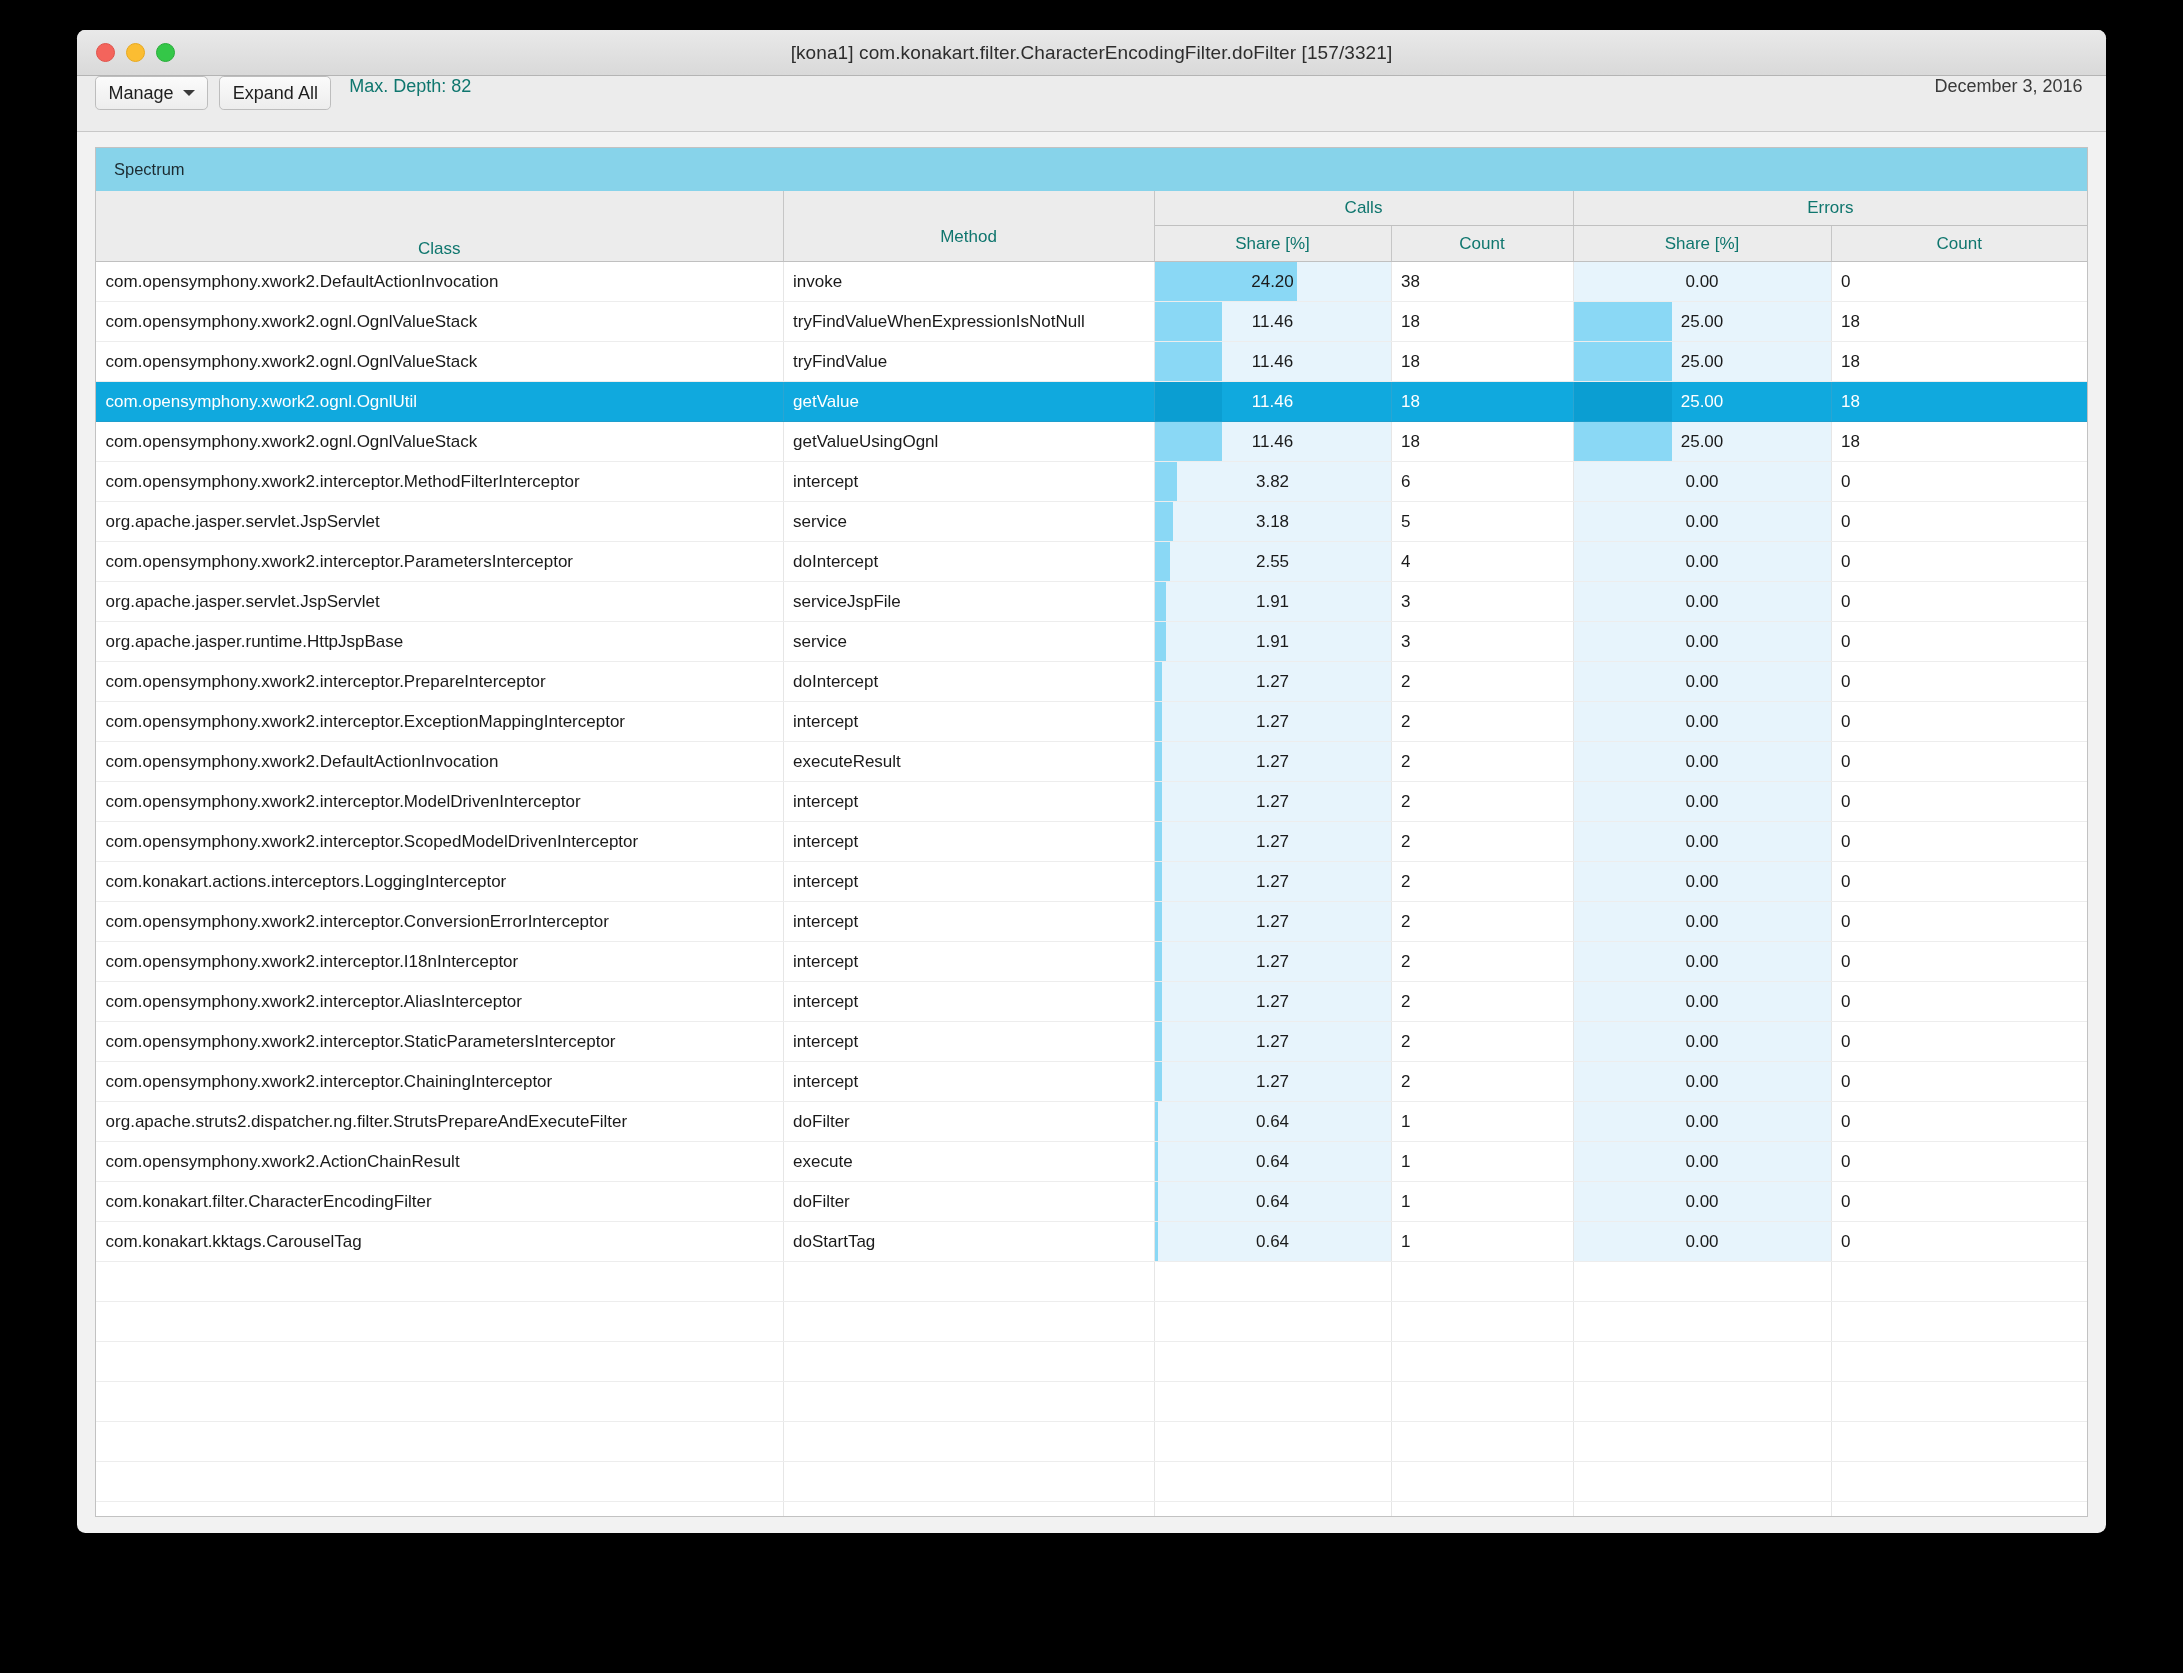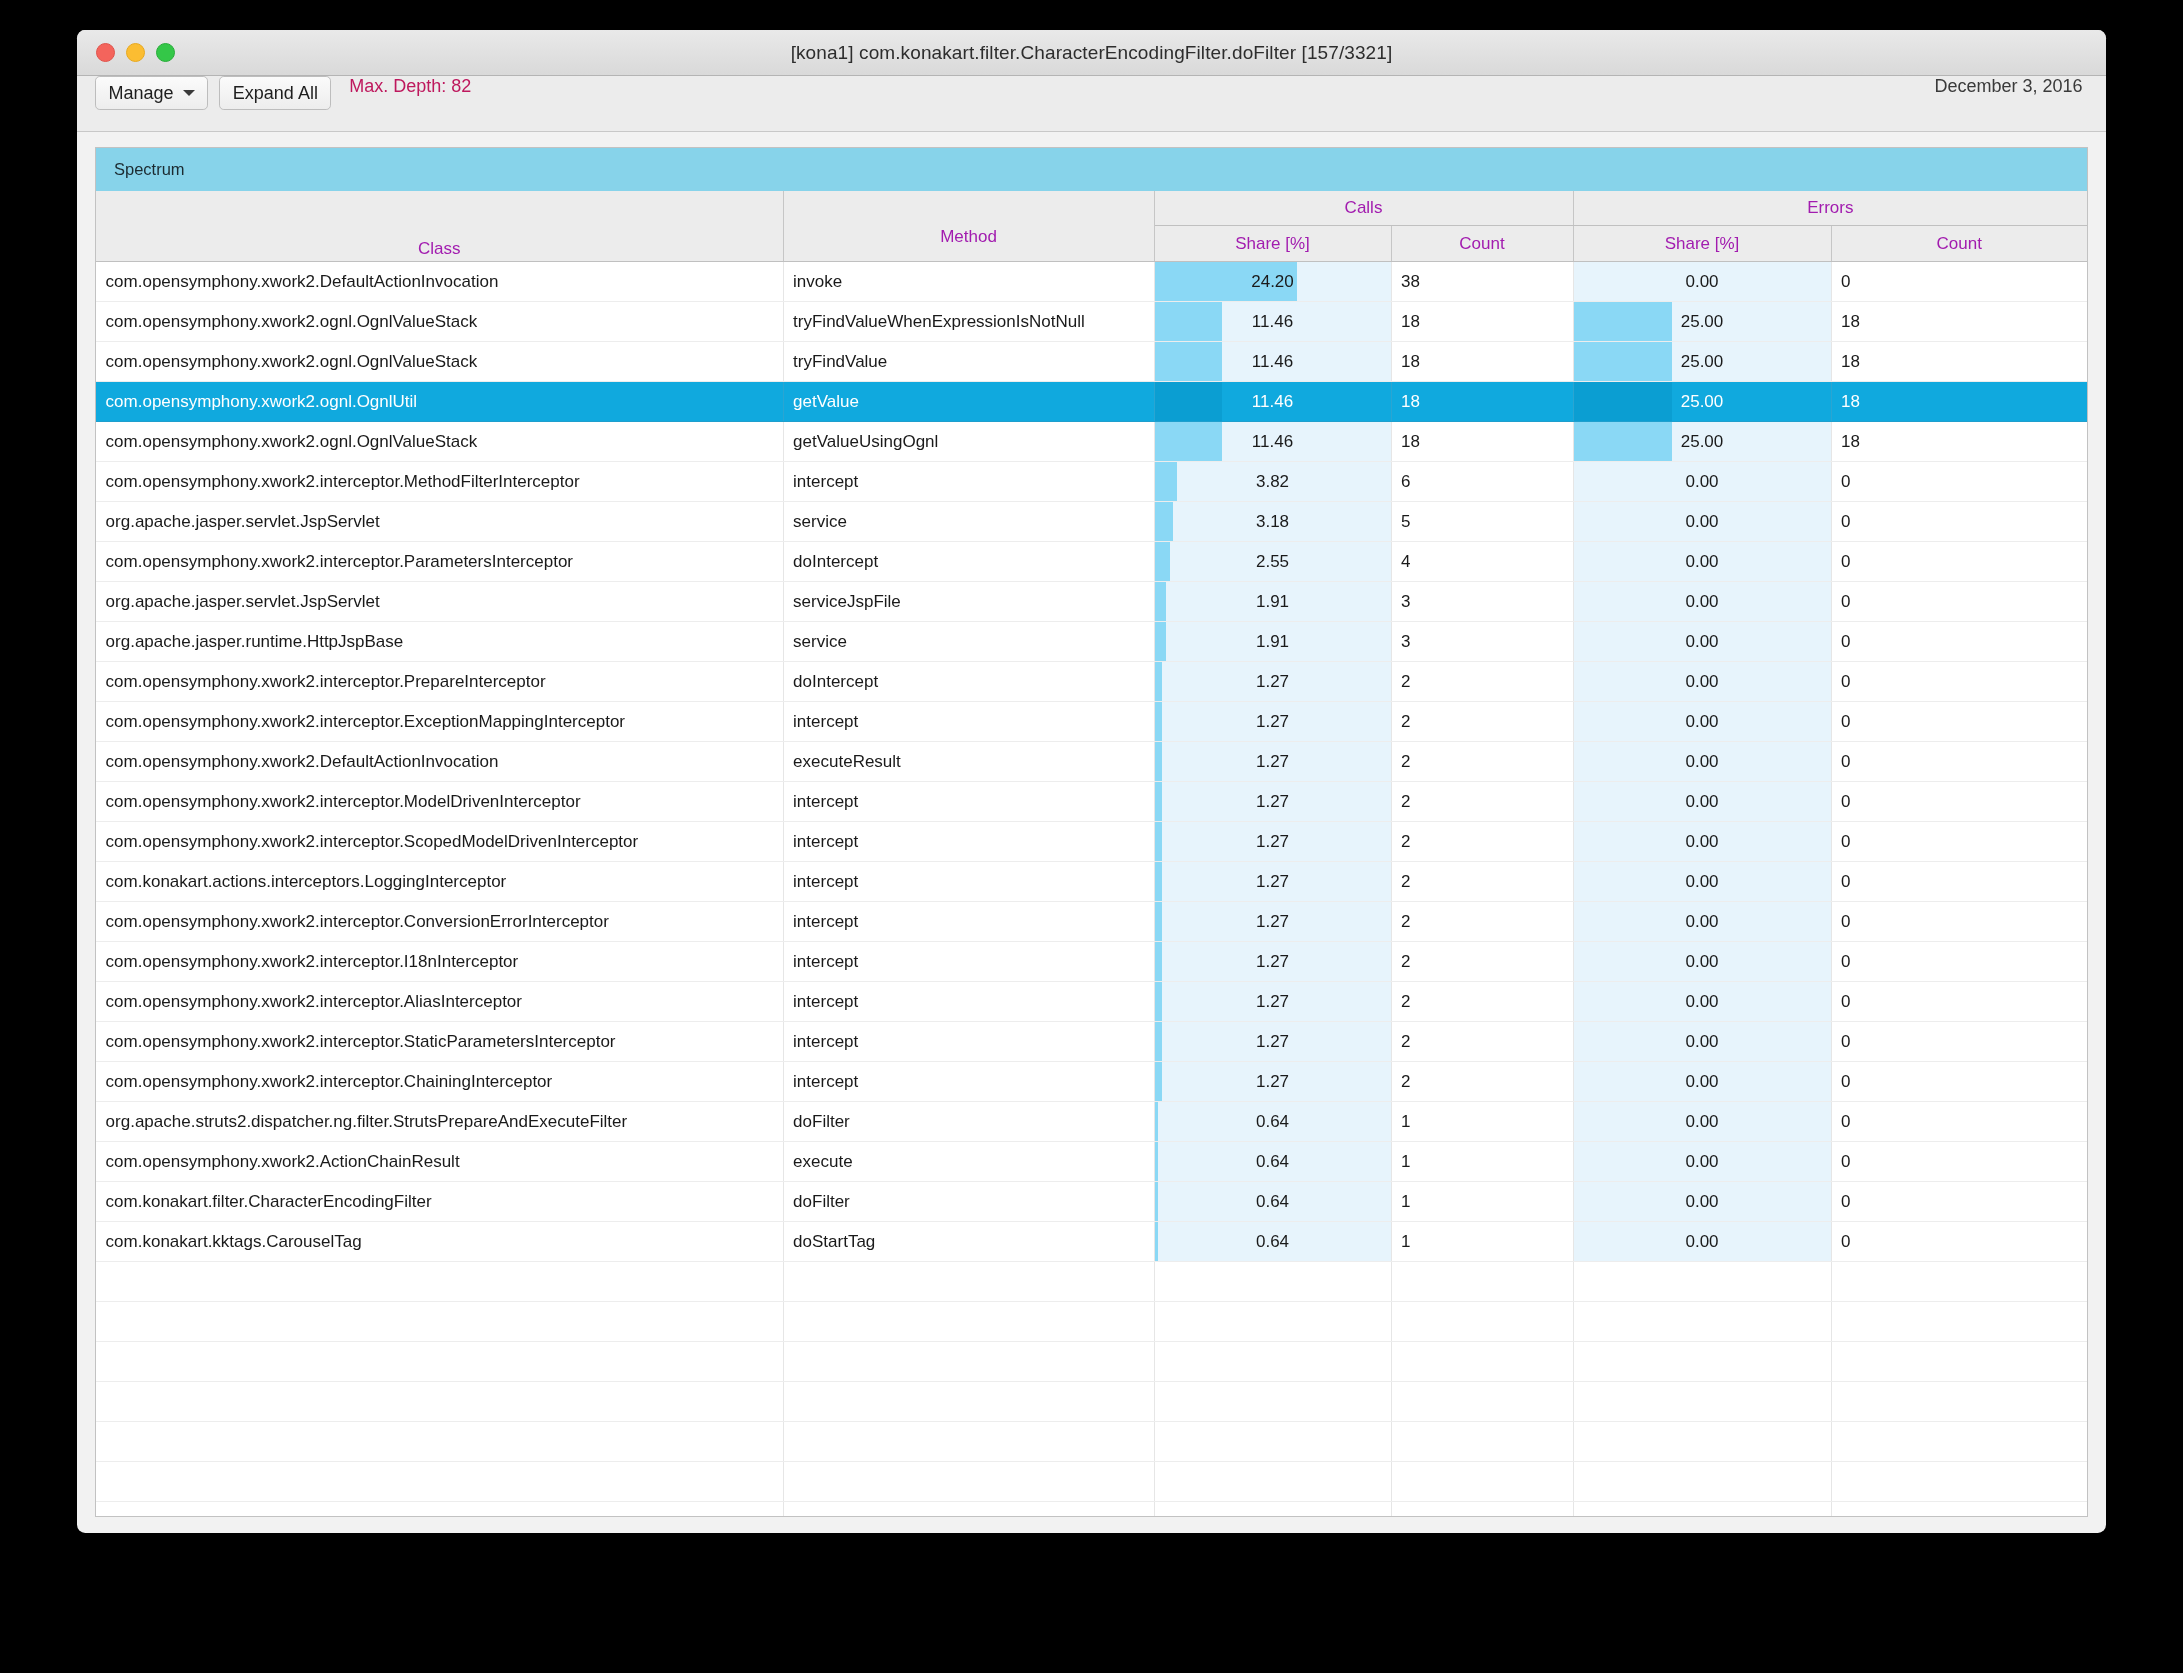--- a/index.html
+++ b/index.html
@@ -91,21 +91,21 @@
   }
   .caret {
     width: 0; height: 0;
     border-left: 6.2px solid transparent;
     border-right: 6.2px solid transparent;
     border-top: 6.9px solid #3a3a3a;
     display: inline-block;
   }
   .depth-label {
     font-size: 18px;
-    color: #be185d;
+    color: #0f766e;
     margin-left: 6.9px;
     white-space: nowrap;
   }
   .spacer { flex: 1 1 auto; }
   .date-label {
     font-size: 18px;
     color: #3a3a3a;
     white-space: nowrap;
   }
 
@@ -143,21 +143,21 @@
     width: 100%;
     border-collapse: collapse;
     table-layout: fixed;
     font-size: 17px;
   }
   .gridwrap { flex: 1 1 auto; overflow: hidden; }
 
   .grid th {
     background: #ececec;
     font-weight: normal;
-    color: #a21caf;
+    color: #0f766e;
     font-size: 17px;
     border-right: 0.7px solid #c6c6c6;
     border-bottom: 0.7px solid #c0c0c0;
     padding: 0;
     height: 27.5px;
     text-align: center;
   }
   .grid th.tall { height: 56px; }
   .grid th:last-child { border-right: none; margin-top: 34px; }
 

